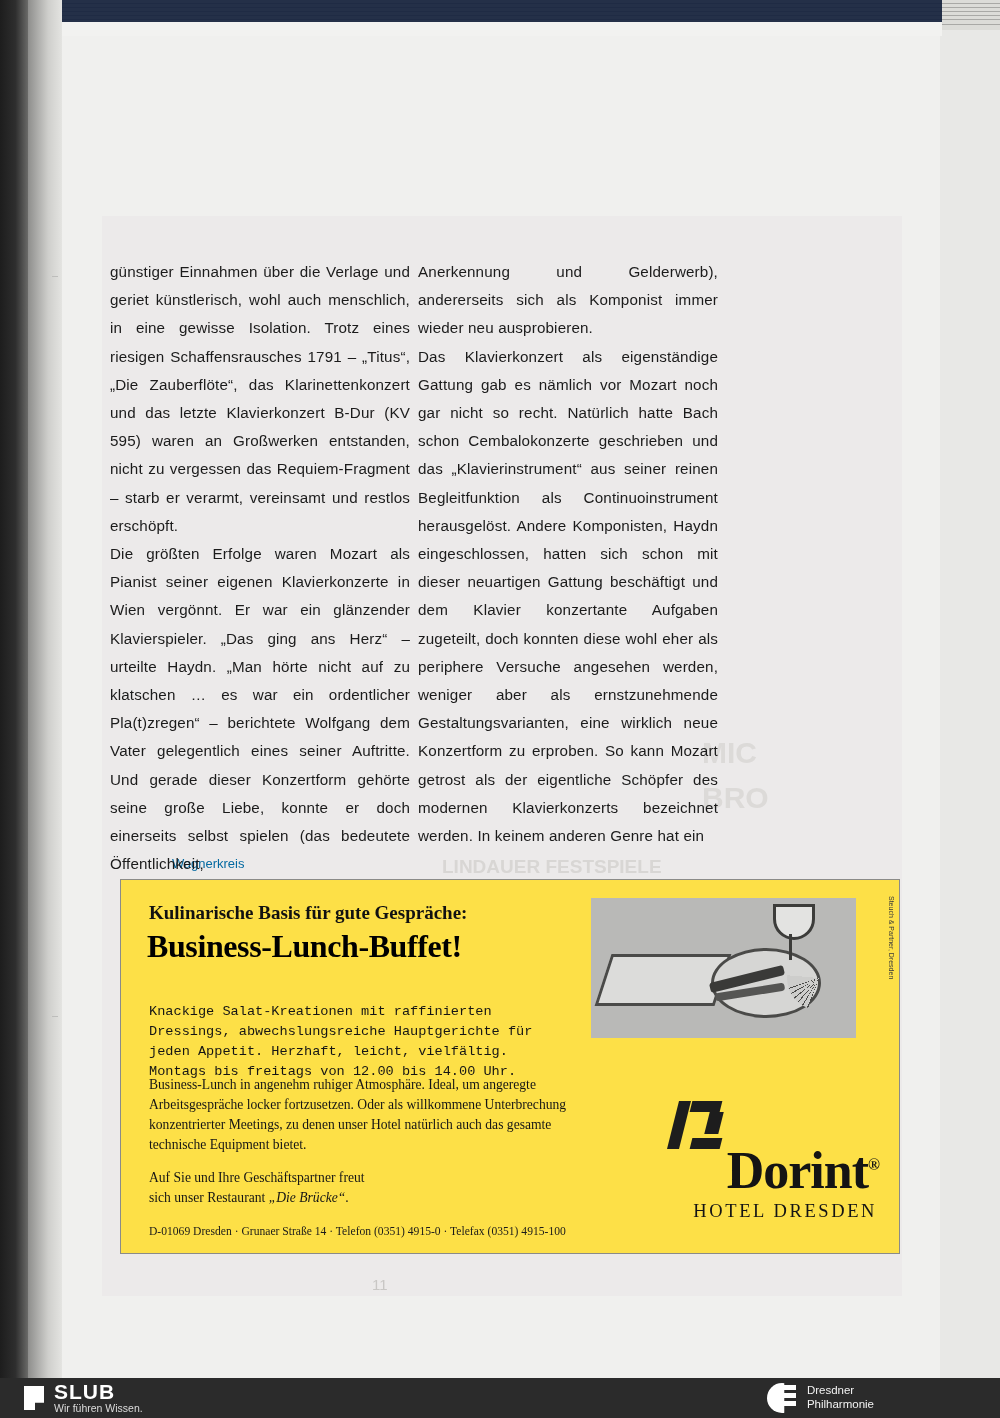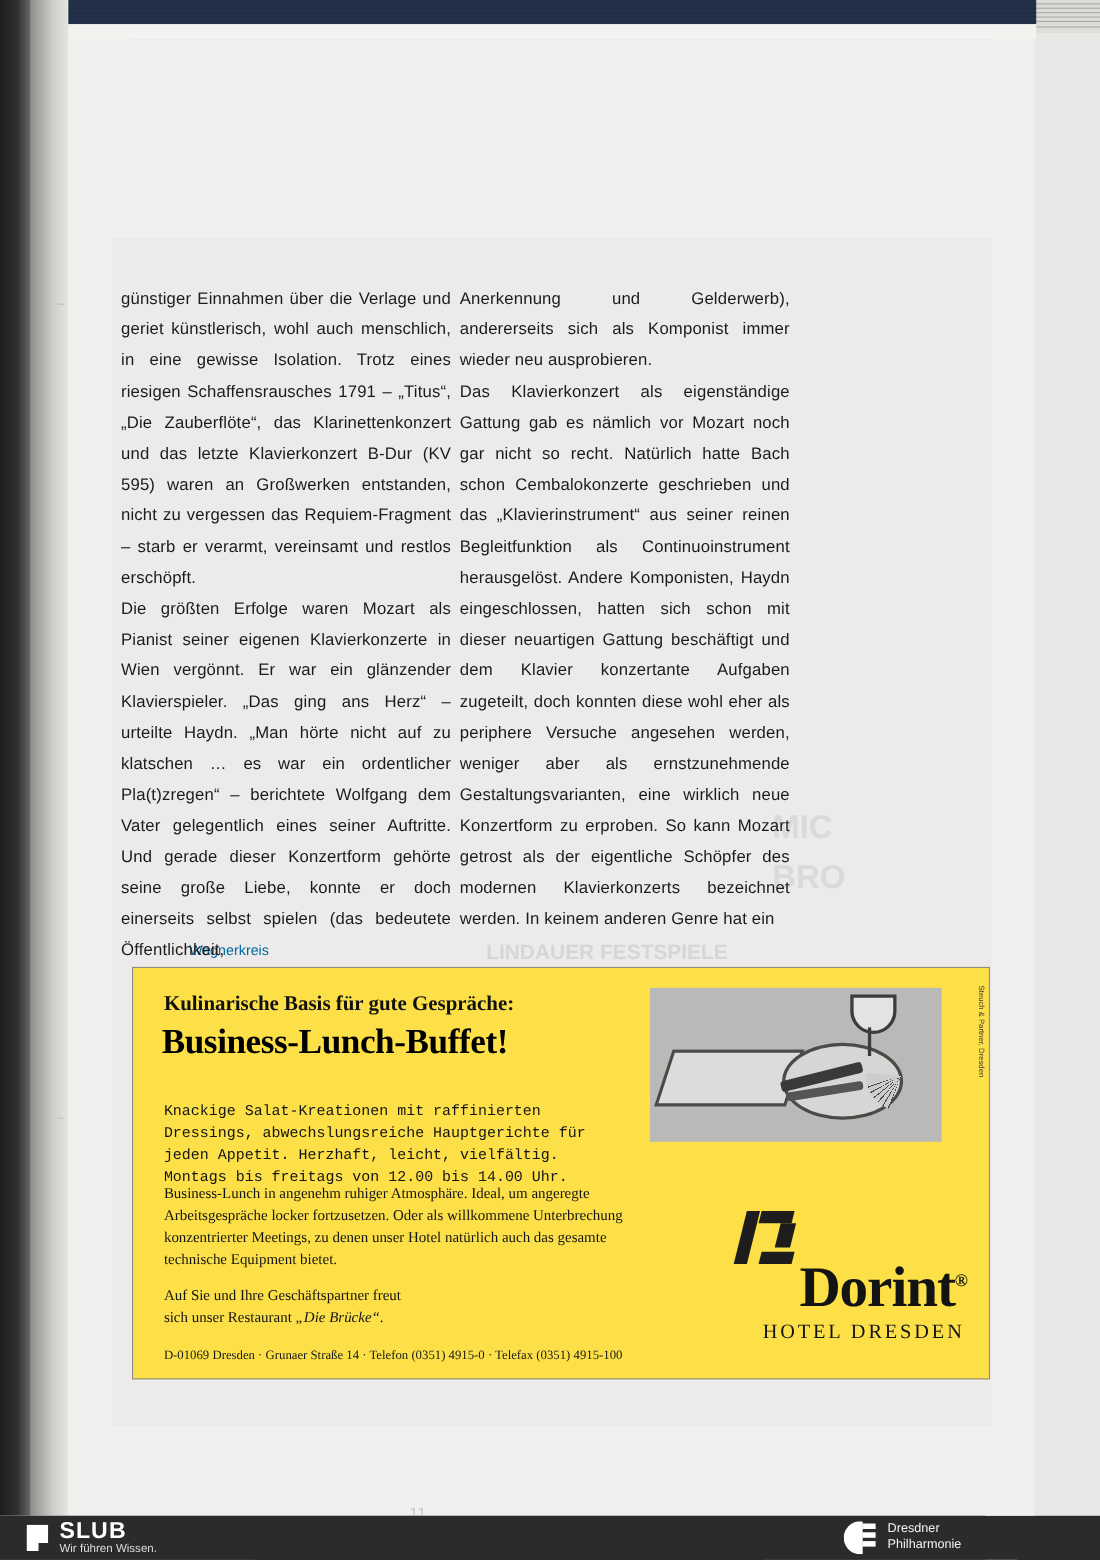--- a/index.html
+++ b/index.html
@@ -218,21 +218,21 @@
   .ghost-1 { left: 640px; top: 700px; font-size: 30px; }
   .ghost-2 { left: 640px; top: 745px; font-size: 30px; }
   .ghost-3 { left: 380px; top: 820px; font-size: 19px; color: #d8d6d4; }
   .ghost-4 { left: 110px; top: 820px; font-size: 13px; color: #0369a1; font-weight: normal;}
   .ghost-5 { left: 110px; top: 856px; font-size: 13px; color: #dedcda; font-weight: normal;}
   .ghost-6 { left: 110px; top: 1020px; font-size: 15px; color: #d6d4d2; font-weight: normal;}
   .ghost-7 { left: 150px; top: 1058px; font-size: 15px; color: #d9d7d5; font-weight: normal;}
   .ghost-8 { left: 150px; top: 1098px; font-size: 15px; color: #d9d7d5; font-weight: normal;}
   .ghost-9 { left: 150px; top: 1140px; font-size: 15px; color: #d5d3d1; font-weight: bold;}
   .page-num {
-    position: absolute; left: 310px; top: 1332px;
+    position: absolute; left: 310px; top: 1240px;
     font-size: 15px; color: #c9c7c5;
   }
   .margin-tick {
     position: absolute; width: 6px; height: 1px; background: #bdbdbb;
   }
 
   
   .footer {
     position: absolute; left: 0; bottom: 0;
     width: 896px; height: 40px;

